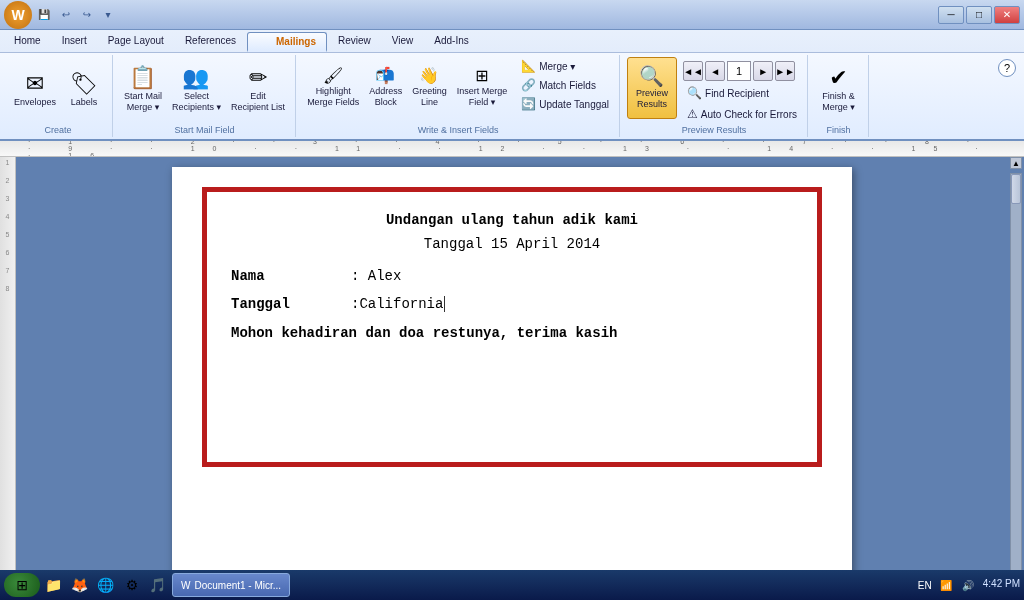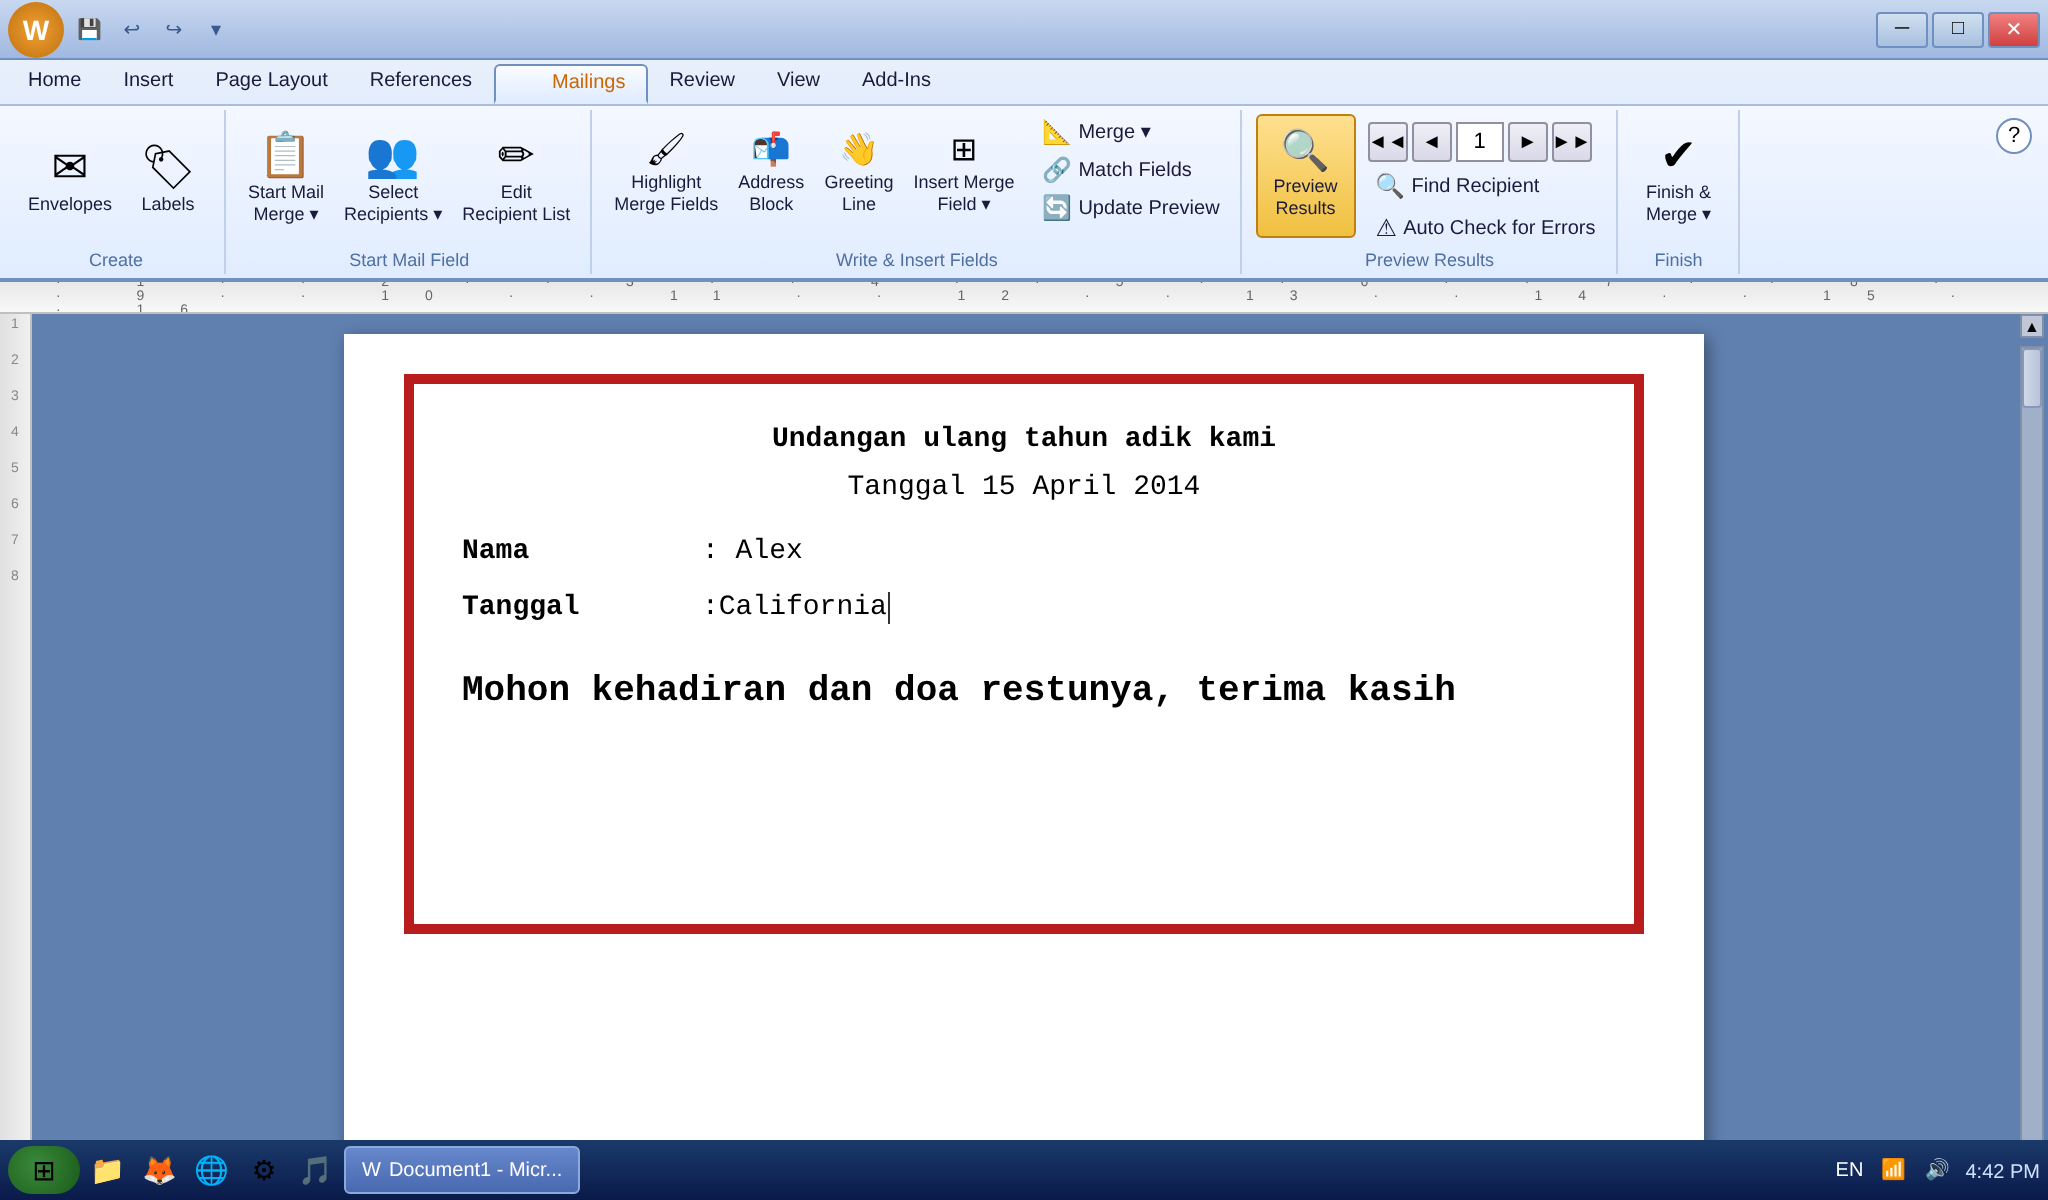--- a/index.html
+++ b/index.html
@@ -49,21 +49,21 @@
       font-size: 10px;
       cursor: pointer;
       border-radius: 3px 3px 0 0;
       color: #1a1a3a;
       background: transparent;
     }
     .ribbon-tab.active {
       background: linear-gradient(to bottom, #fafcff, #e0ecff);
       border: 1px solid #7090c0;
       border-bottom: 2px solid #e0ecff;
-      font-weight: 400;
+      font-weight: 700;
       color: #cc6600;
       padding-left: 28px;
     }
 
     .ribbon-content {
       background: linear-gradient(to bottom, #f4f8ff, #e0ecff);
       display: flex;
       align-items: stretch;
       padding: 2px 4px;
       gap: 1px;
@@ -163,23 +163,23 @@
     }
     .doc-field {
       display: flex;
       font-size: 14px;
       font-family: 'Courier New', monospace;
       margin-bottom: 12px;
     }
     .doc-field-label { min-width: 120px; font-weight: bold; }
     .doc-field-value { }
     .doc-body {
-      font-size: 18px;
+      font-size: 14px;
       font-family: 'Courier New', monospace;
-      margin-top: 24px;
+      margin-top: 13px;
       font-weight: bold;
     }
     .right-margin { width: 16px; background: #6080b0; display: flex; flex-direction: column; align-items: center; justify-content: flex-end; padding-bottom: 4px; gap: 2px; }
     .scroll-btn { width: 12px; height: 12px; background: #c0c8d8; border: 1px solid #8090a8; border-radius: 1px; cursor: pointer; display:flex;align-items:center;justify-content:center;font-size:8px; }
 
     
     .status-bar {
       height: 22px;
       background: linear-gradient(to bottom, #5070a8, #3858a0);
       display: flex;
@@ -215,21 +215,21 @@
       border-radius: 12px; display:flex;align-items:center;justify-content:center;
       cursor:pointer; font-size:14px;
     }
     .taskbar-icon { width: 24px; height: 24px; border-radius: 3px; cursor:pointer; display:flex;align-items:center;justify-content:center; font-size:14px; }
     .taskbar-app {
       height: 24px; background: linear-gradient(to bottom, #4a6aaa, #2a4a8a);
       border: 1px solid #6080b0; border-radius: 3px; padding: 0 8px;
       display:flex;align-items:center;gap:4px;cursor:pointer;font-size:10px;color:white;min-width:80px;
     }
     .taskbar-app.active { background: linear-gradient(to bottom, #6888cc, #4868b0); border-color: #88aadd; }
-    .taskbar-right { margin-left:auto; display:flex;align-items:flex-end;gap:6px;color:white;font-size:10px; }
+    .taskbar-right { margin-left:auto; display:flex;align-items:flex-start;gap:6px;color:white;font-size:10px; }
     .sys-icon { width:16px;height:16px;display:flex;align-items:center;justify-content:center;font-size:10px; }
     .clock { font-size:10px;color:#d0e0ff;text-align:center;line-height:1.3; }
 
     .vertical-ruler {
       width: 16px;
       background: linear-gradient(to right, #e0e0e0, #f0f0f0);
       border-right: 1px solid #c0c0c0;
       font-size: 7px;
       color: #888;
       display: flex;
@@ -325,21 +325,21 @@
           <div class="rb-small">
             <span class="icon">📐</span>
             <span>Merge ▾</span>
           </div>
           <div class="rb-small">
             <span class="icon">🔗</span>
             <span>Match Fields</span>
           </div>
           <div class="rb-small">
             <span class="icon">🔄</span>
-            <span>Update Preview</span>
+            <span>Update Tanggal</span>
           </div>
         </div>
       </div>
       <div class="ribbon-group-label">Write &amp; Insert Fields</div>
     </div>
 
     <div class="ribbon-group" style="min-width:160px;">
       <div class="ribbon-buttons" style="align-items:flex-start;">
         <div class="rb-large active" style="background:linear-gradient(to bottom,#ffe090,#f0c040);border:1px solid #c08010;min-width:50px;">
           <span class="icon" style="font-size:20px;">🔍</span>

